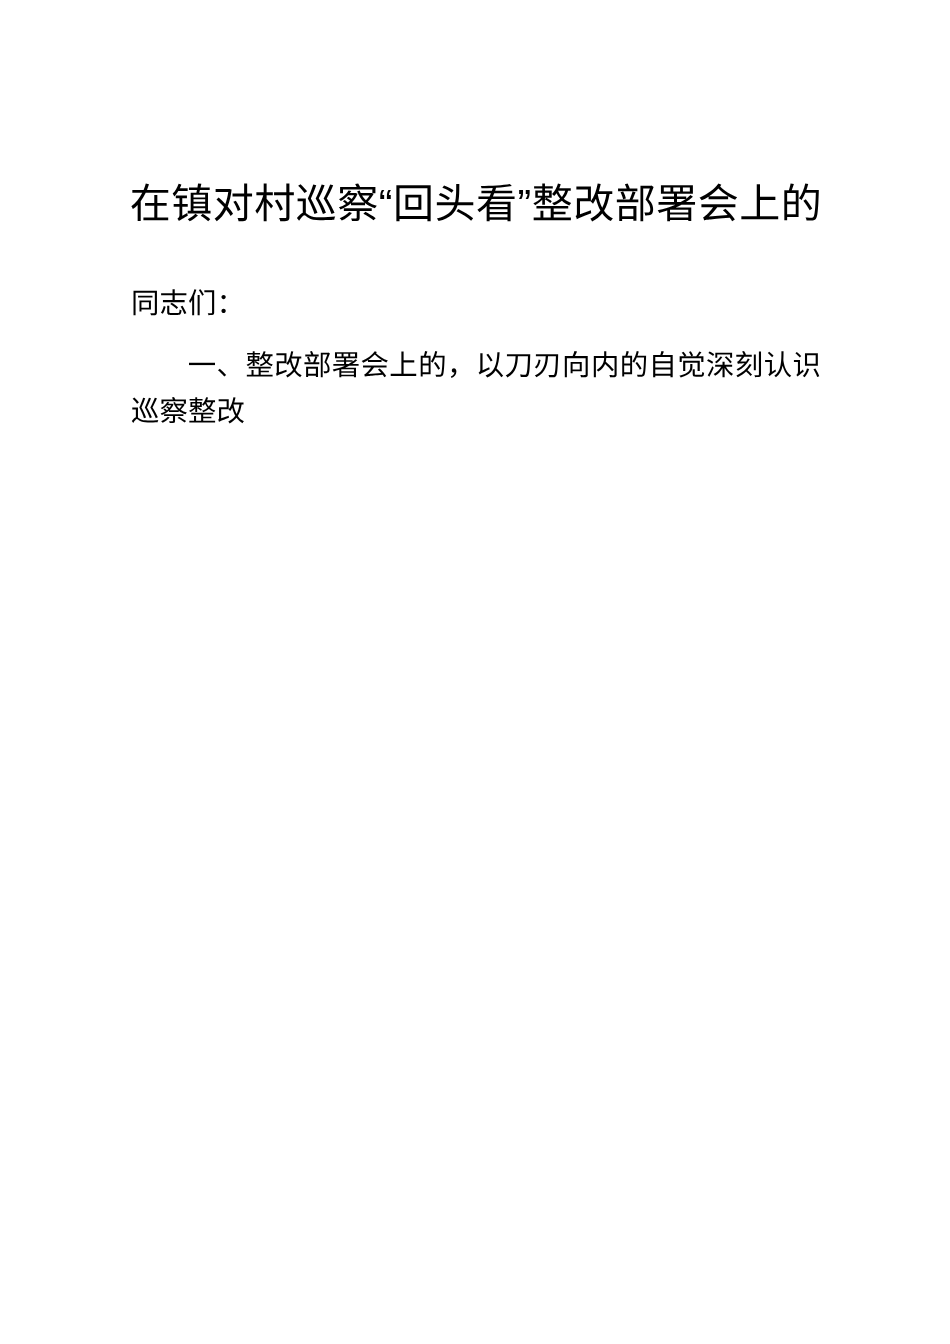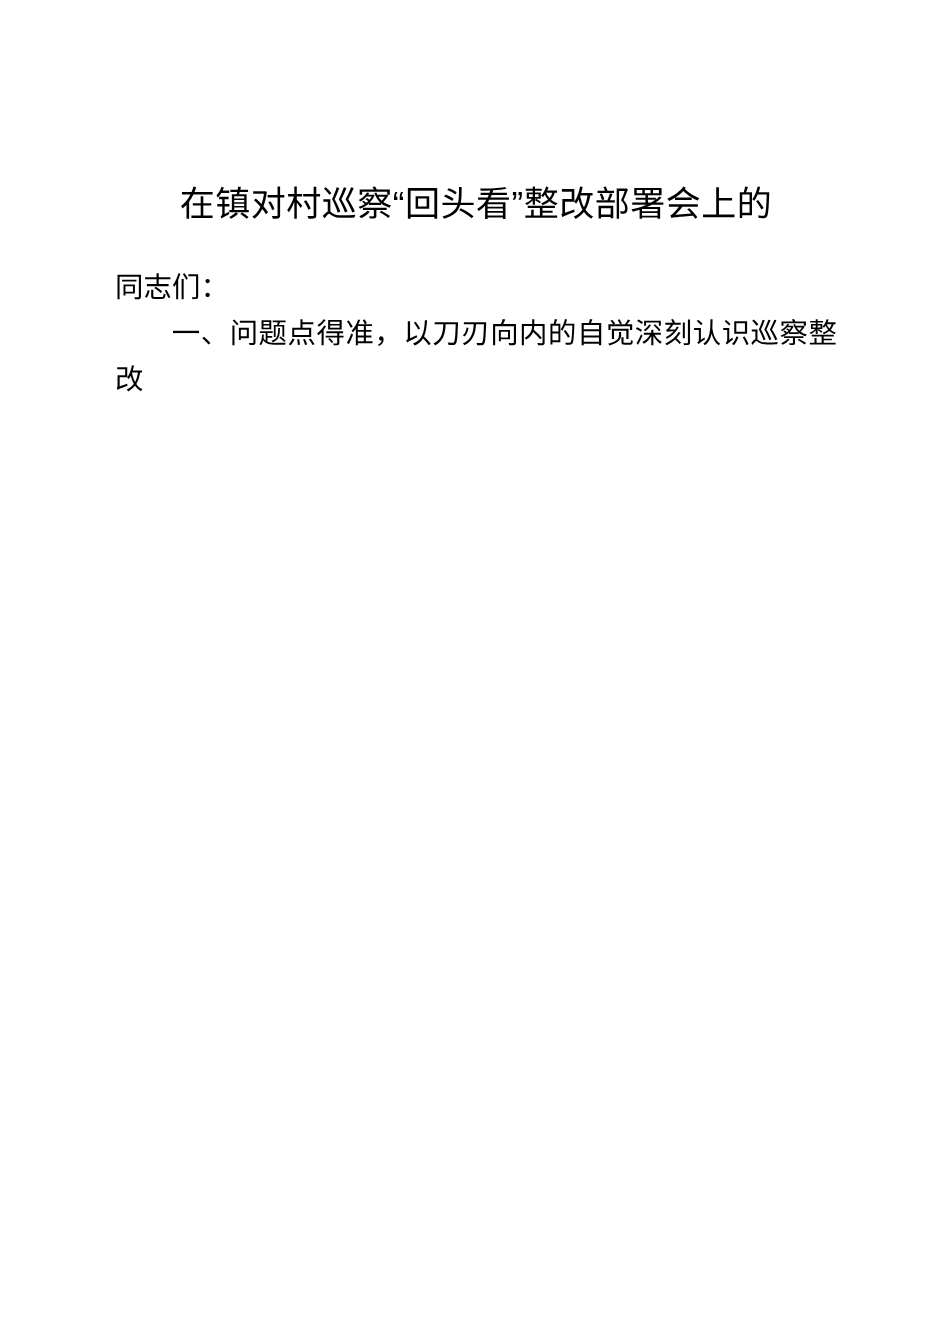--- a/index.html
+++ b/index.html
@@ -26,41 +26,41 @@
   }
 
   .doc-body {
     position: absolute;
     left: 115px;
     top: 0;
     width: 722px;
   }
 
   .doc-title {
-    font-size: 35px;
+    font-size: 41px;
     line-height: 68px;
     text-align: center;
     letter-spacing: 0.5px;
     font-weight: 400;
     margin: 0;
     padding-top: 170px;
     white-space: normal;
     word-break: break-all;
   }
 
   .title-line {
     display: block;
   }
 
   .para {
     font-size: 28.4px;
     line-height: 46px;
     text-align: justify;
     text-justify: inter-ideograph;
-    margin: 0;
+    margin: 16px;
     letter-spacing: 0.15px;
     word-break: break-all;
     white-space: normal;
   }
 
   .para-salutation {
     padding-top: 26px;
     text-indent: 0;
   }
 
@@ -80,17 +80,17 @@
   <div class="doc-body">
 
     <h1 class="doc-title">
       <span class="title-line">在镇对村巡察“回头看”整改部署会上的</span>
     </h1>
 
     <p class="para para-salutation">同志们：</p>
 
 
 
-    <p class="para para-heading">一、问题点得准，以刀刃向内的自觉深刻认识巡察整改</p>
+    <p class="para para-heading">一、整改部署会上的，以刀刃向内的自觉深刻认识巡察整改</p>
 
   </div>
 
 </div>
 
 </body></html>

